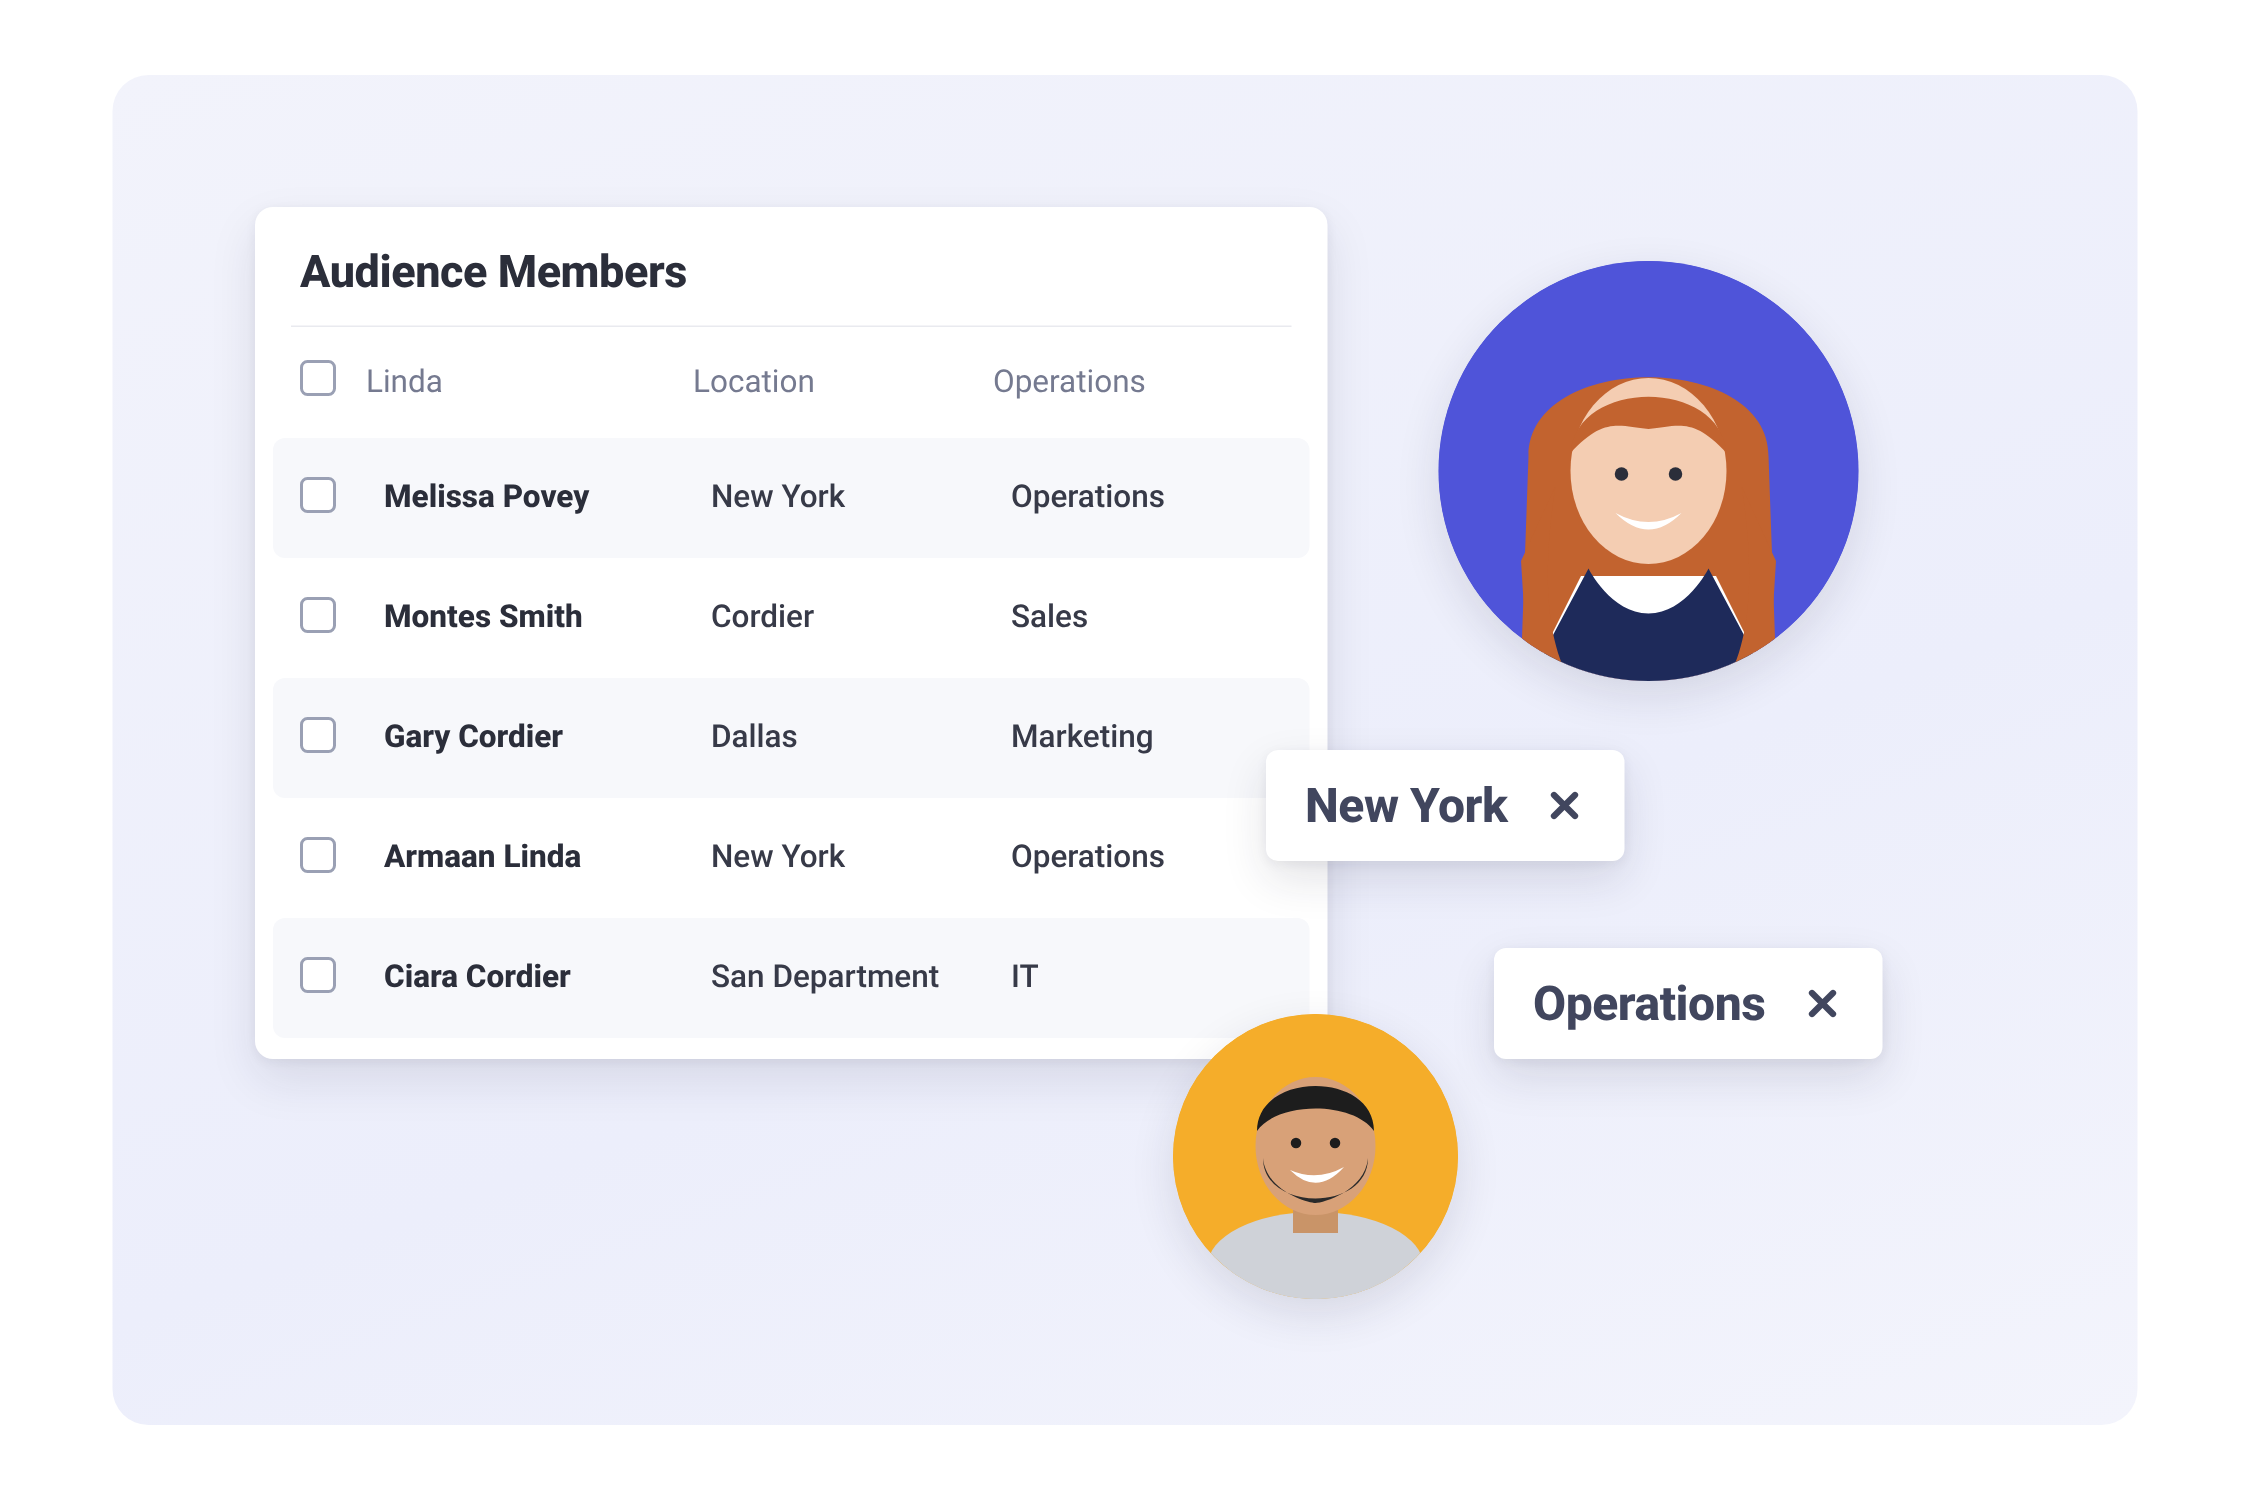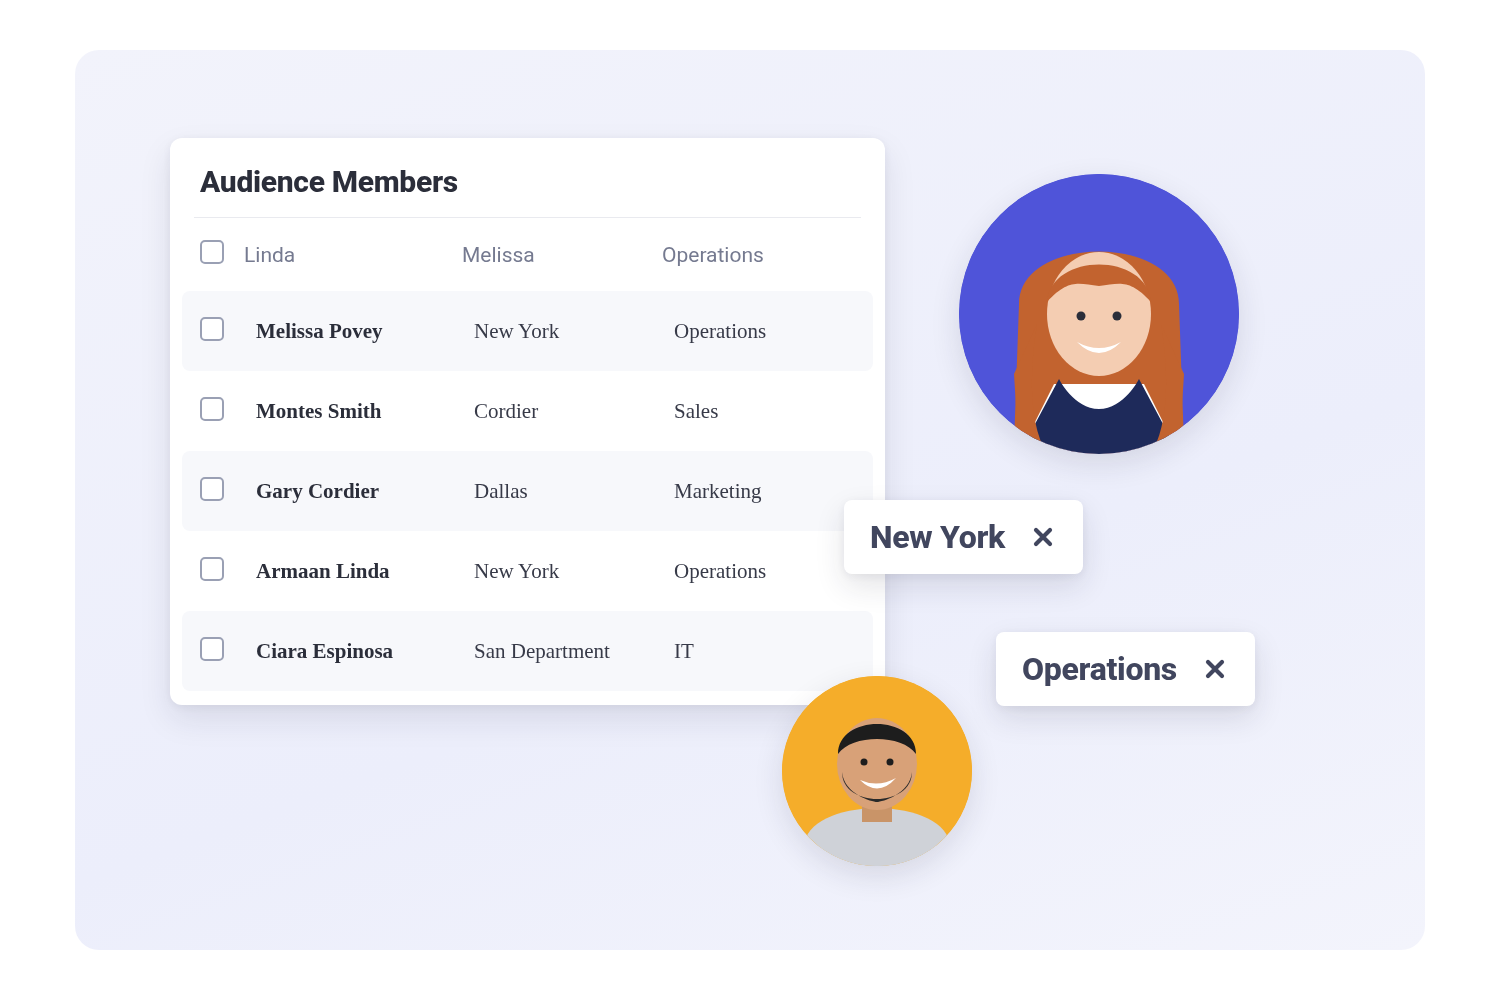--- a/index.html
+++ b/index.html
@@ -49,21 +49,20 @@
     align-items: center;
   }
   .thead {
     padding: 22px 0 22px 0;
     color: #757a90;
     font-size: 21px;
   }
   .thead .col-check { padding-left: 30px; }
   .tbody {
     padding: 0 12px 14px 12px;
-    font-family: Liberation Serif, serif;
   }
   .trow {
     height: 80px;
     border-radius: 8px;
   }
   .trow:nth-child(odd) {
     background: #f7f8fb;
   }
   .trow .col-check { padding-left: 18px; }
   .trow .name {
@@ -138,21 +137,21 @@
 
   <div class="card">
     <div class="card-title">Audience Members</div>
     <div class="divider"></div>
 
     <div class="thead">
       <div class="col-check">
         <span class="checkbox"></span>
       </div>
       <div>Linda</div>
-      <div>Melissa</div>
+      <div>Location</div>
       <div>Operations</div>
     </div>
 
     <div class="tbody">
       <div class="trow">
         <div class="col-check"><span class="checkbox"></span></div>
         <div class="name">Melissa Povey</div>
         <div class="loc">New York</div>
         <div class="dept">Operations</div>
       </div>
@@ -169,21 +168,21 @@
         <div class="dept">Marketing</div>
       </div>
       <div class="trow">
         <div class="col-check"><span class="checkbox"></span></div>
         <div class="name">Armaan Linda</div>
         <div class="loc">New York</div>
         <div class="dept">Operations</div>
       </div>
       <div class="trow">
         <div class="col-check"><span class="checkbox"></span></div>
-        <div class="name">Ciara Espinosa</div>
+        <div class="name">Ciara Cordier</div>
         <div class="loc">San Department</div>
         <div class="dept">IT</div>
       </div>
     </div>
   </div>
 
   <div class="avatar avatar-1">
     <svg viewBox="0 0 280 280">
       <circle cx="140" cy="140" r="140" fill="#4f54d9"></circle>
 

